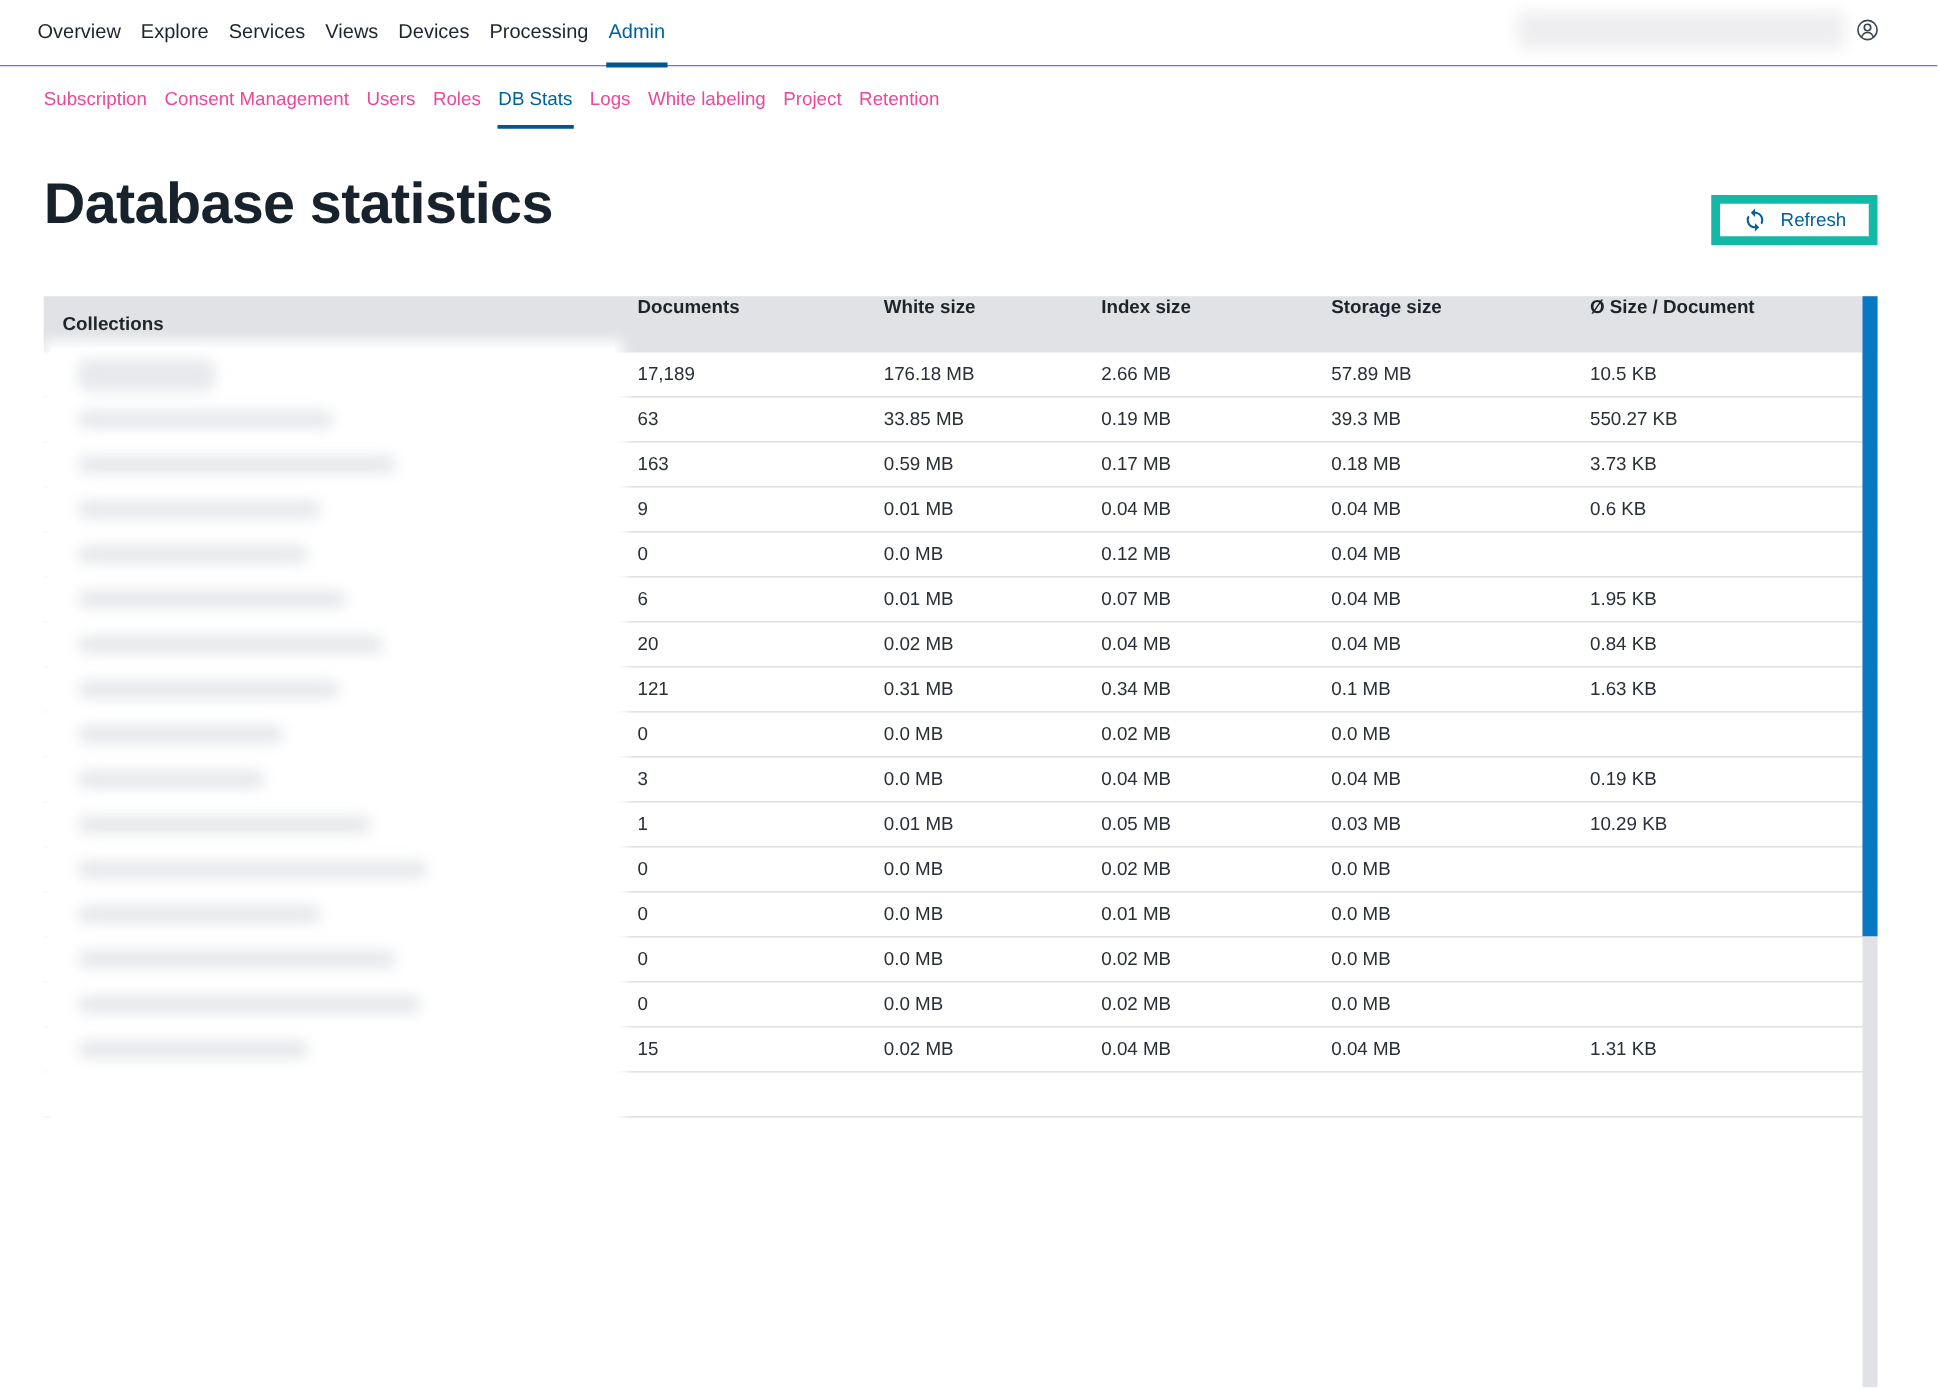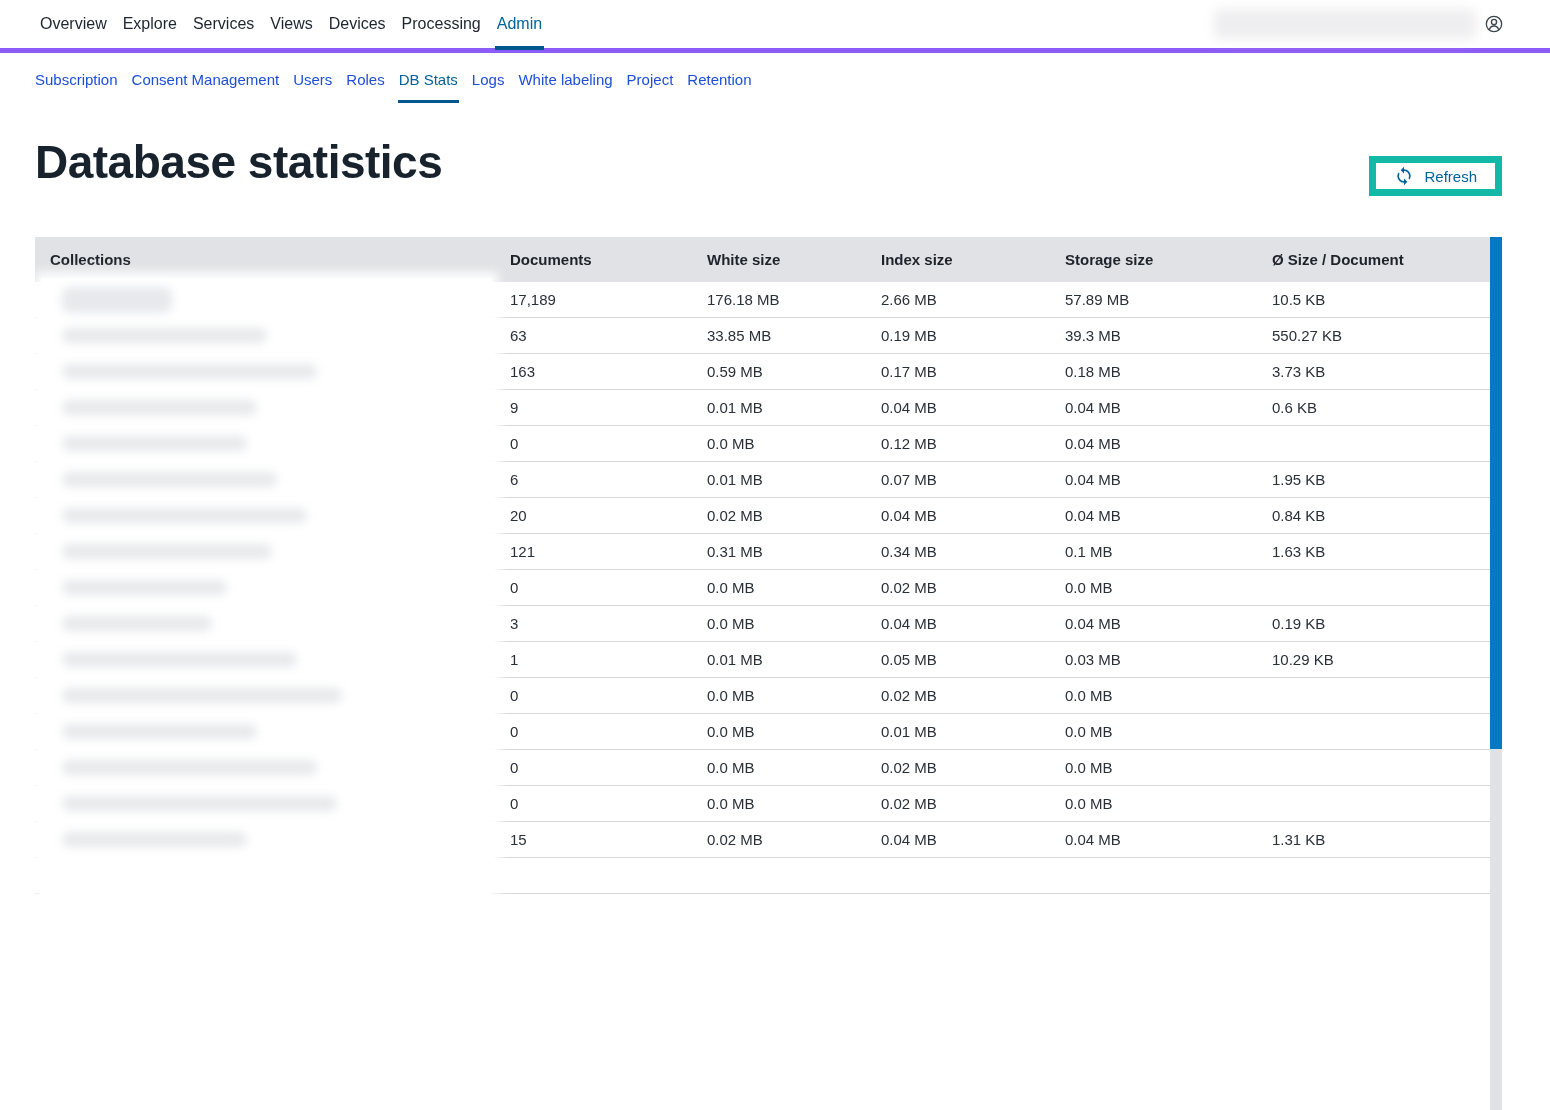--- a/index.html
+++ b/index.html
@@ -1,54 +1,54 @@
 <!DOCTYPE html>
 <html><head>
 <meta charset="utf-8">
 <style>
   * { margin:0; padding:0; box-sizing:border-box; }
   html,body { width:1550px; height:1110px; overflow:hidden; background:#fff;
     font-family:"Liberation Sans","DejaVu Sans",sans-serif; color:#2a3038; }
 
   
-  .topnav { position:relative; height:53px; border-bottom:5px solid #8b5cf6;
-    display:flex; align-items:stretch; padding-left:32px; }
+  .topnav { position:relative; height:53px; border-bottom:1px solid #8b5cf6;
+    display:flex; align-items:stretch; padding-left:22px; }
   .topnav-item { display:flex; align-items:center; padding:0 8px; font-size:16px;
     color:#1d2530; text-decoration:none; position:relative; cursor:pointer; }
   .topnav-item.active { color:#00629a; }
   .topnav-item.active::after { content:""; position:absolute; left:6px; right:6px;
     bottom:-2px; height:4px; background:#00568f; }
 
   .account-area { position:absolute; top:9px; right:46px; display:flex;
     align-items:center; gap:8px; }
   .account-blur { width:262px; height:30px; border-radius:6px; background:#eeeef0;
     filter:blur(6px); }
   .account-icon { width:20px; height:20px; cursor:pointer; }
 
   
   .subnav { height:52px; display:flex; align-items:stretch; padding-left:28px; }
   .subnav-item { display:flex; align-items:center; padding:0 7px; font-size:15px;
-    color:#1d4ed8; text-decoration:none; position:relative; cursor:pointer; }
+    color:#ec4899; text-decoration:none; position:relative; cursor:pointer; }
   .subnav-item.active { color:#00629a; }
   .subnav-item.active::after { content:""; position:absolute; left:6px; right:6px;
     bottom:2px; height:3px; background:#00568f; }
 
   
   .page-header { position:relative; height:132px; }
   .page-title { position:absolute; left:35px; top:30px; font-size:46px;
     font-weight:900; letter-spacing:-0.5px; color:#17222d; }
   .refresh-btn { position:absolute; right:48px; top:51px; height:40px;
     display:flex; align-items:center; gap:10px; padding:0 18px;
     background:#fff; border:7px solid #14b8a6; color:#00629a; font-size:15px;
     font-family:inherit; cursor:pointer; }
   .refresh-btn svg { display:block; }
 
   
   .table-wrap { position:relative; margin-left:35px; width:1467px; }
-  .thead { height:45px; background:#e0e2e5; display:flex; align-items:center; }
+  .thead { height:45px; background:#e0e2e5; display:flex; align-items:flex-start; }
   .th { font-weight:bold; font-size:15px; color:#1d232b; }
   .tr { height:36px; display:flex; align-items:center;
     border-bottom:1px solid #d6d9dc; position:relative; }
   .td { font-size:15px; color:#2a3038; }
 
   .col0 { width:475px; padding-left:15px; position:relative; height:100%;
     display:flex; align-items:center; }
   .col1 { width:197px; }
   .col2 { width:174px; }
   .col3 { width:184px; }

